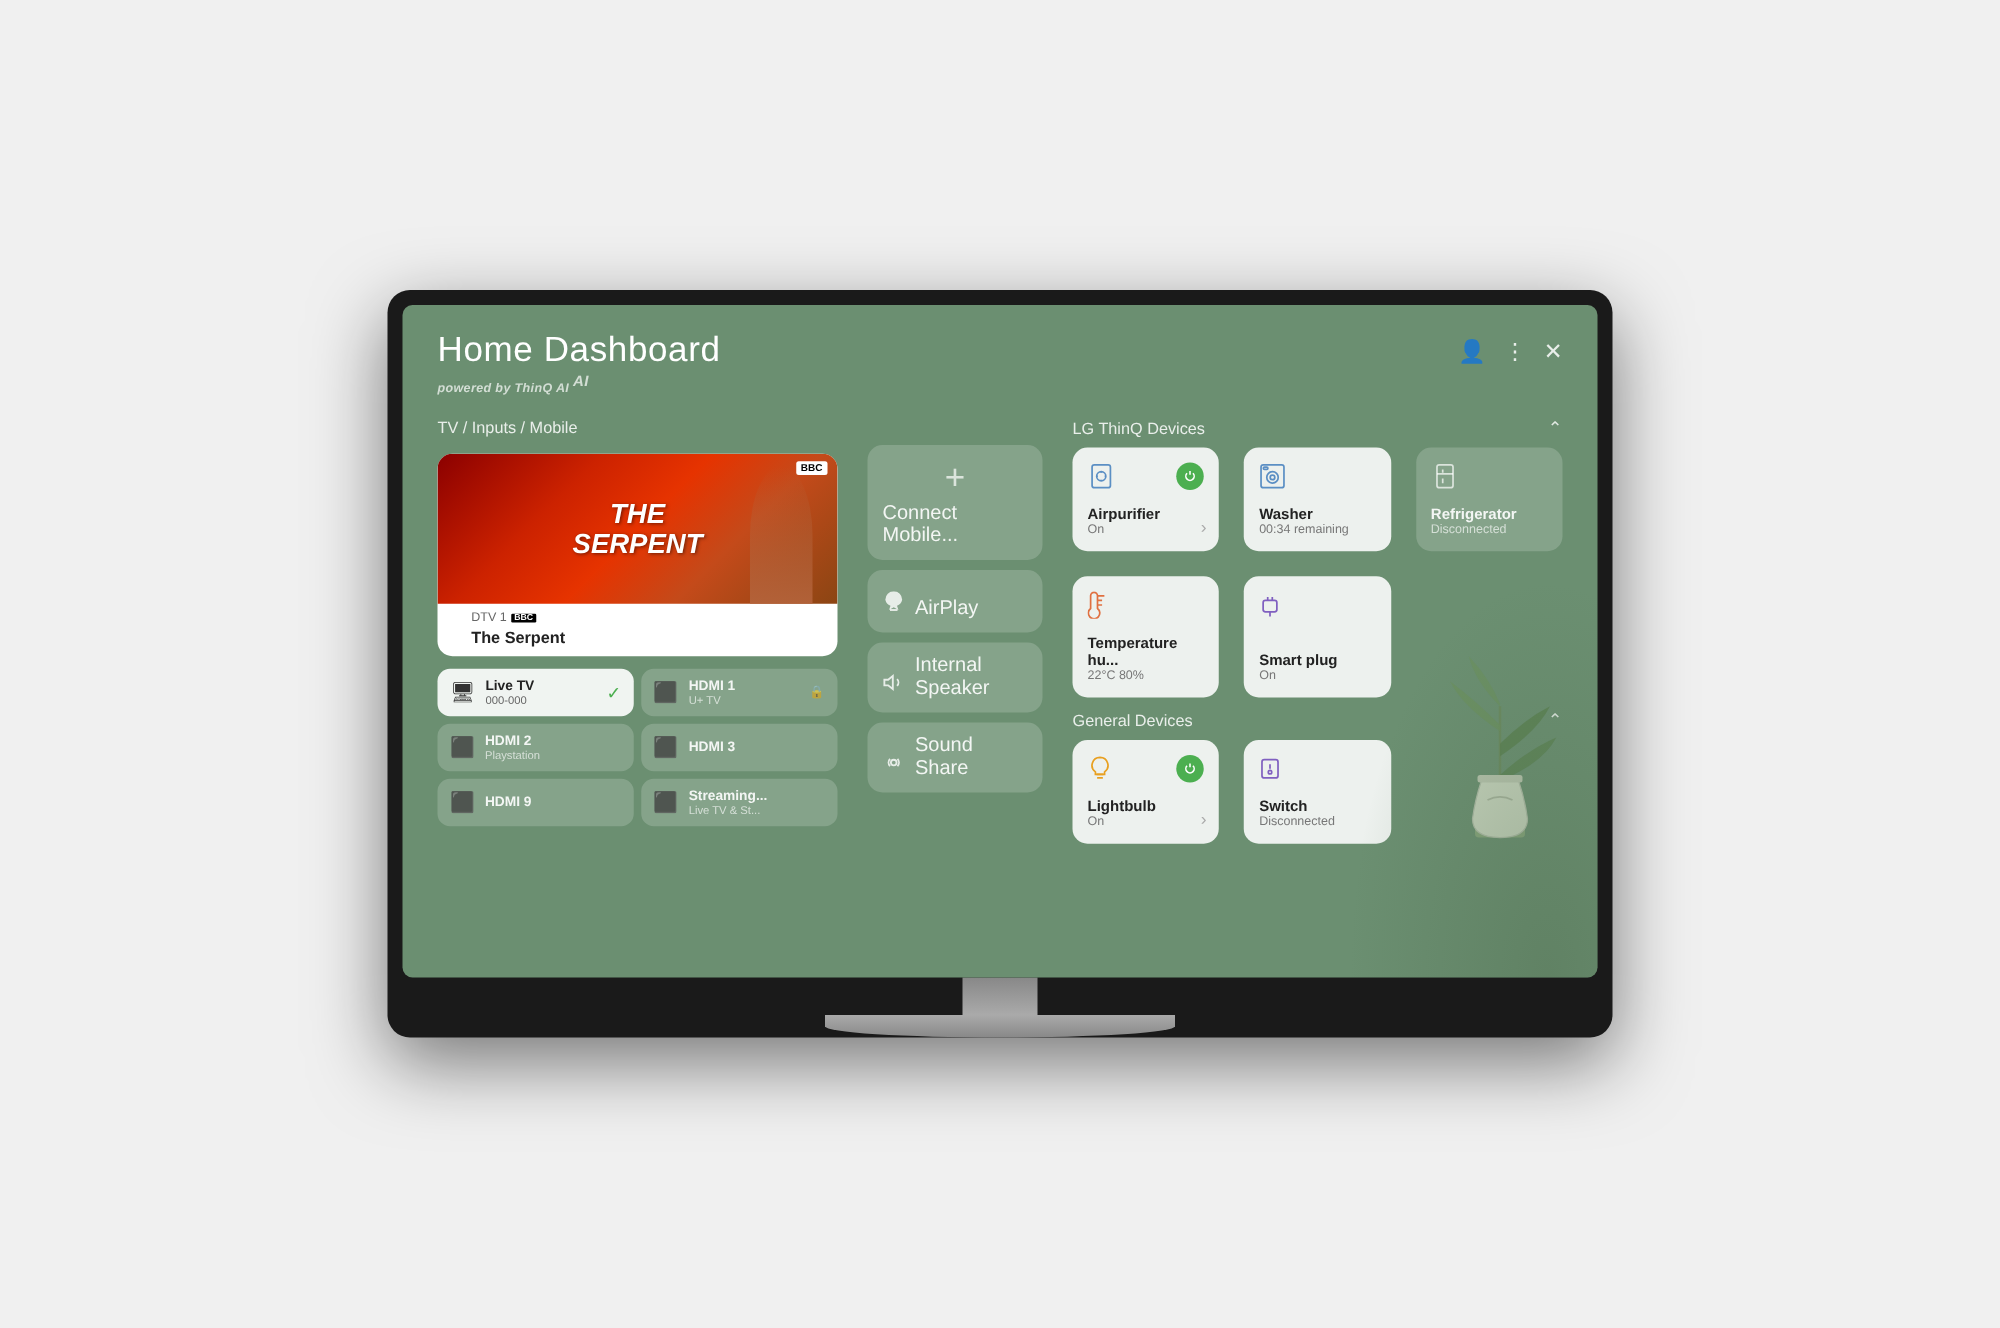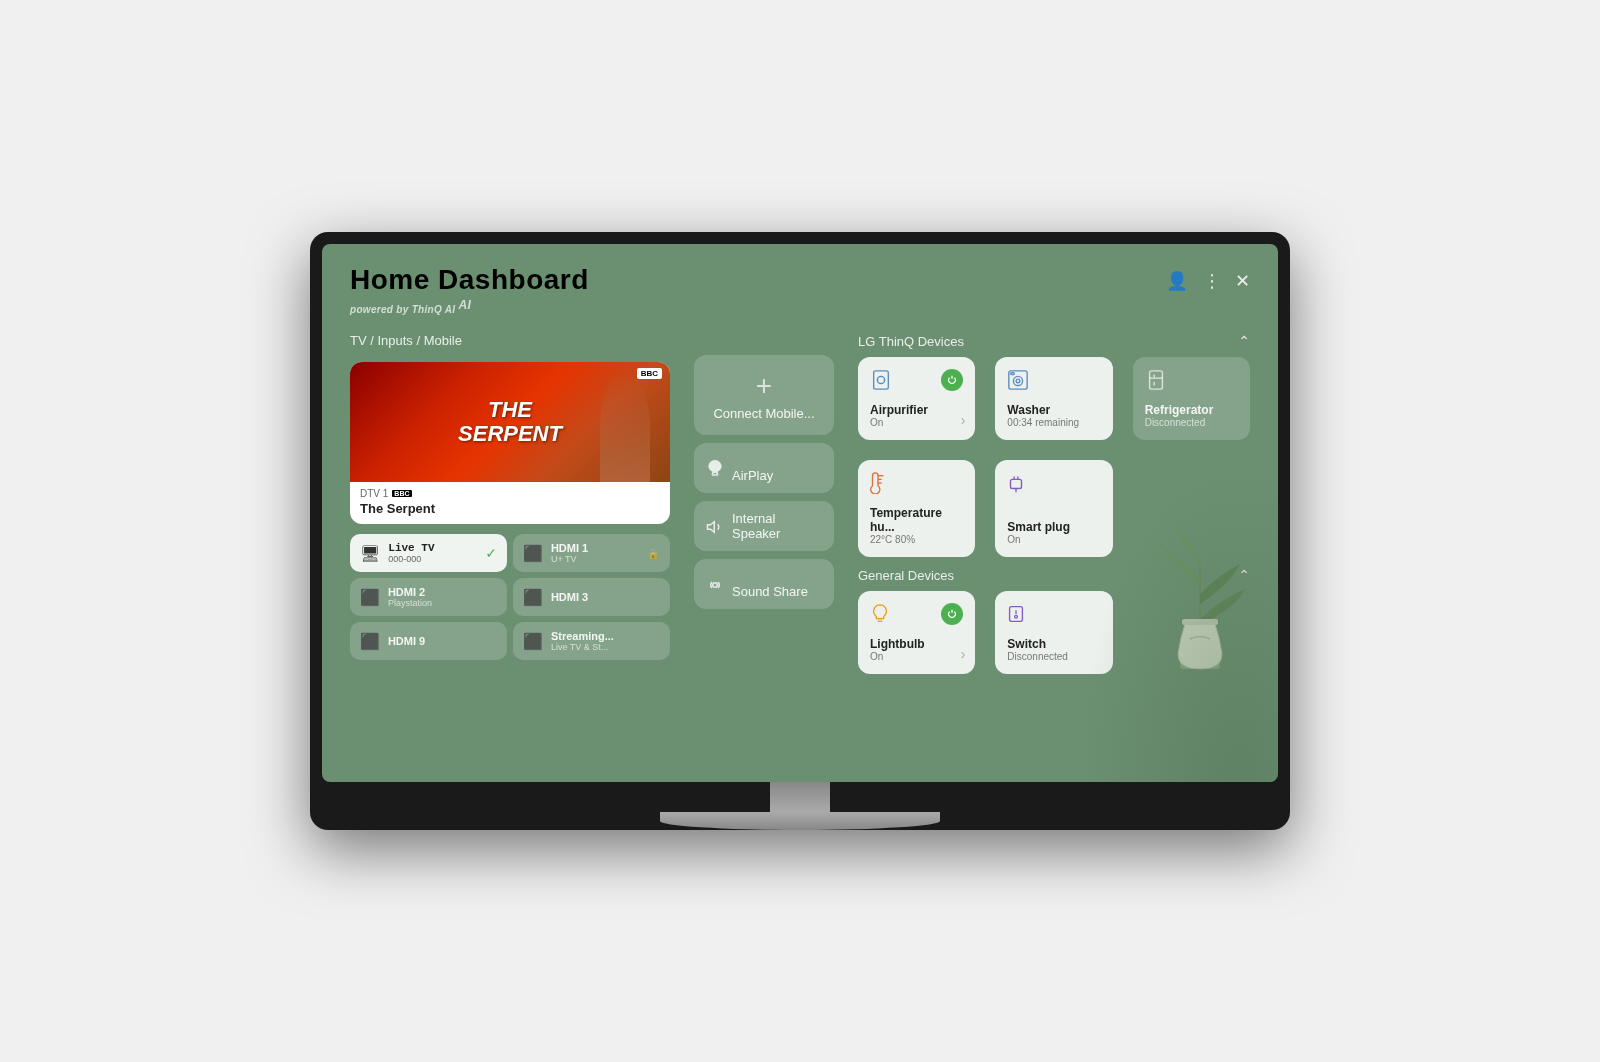--- a/index.html
+++ b/index.html
@@ -71,22 +71,22 @@
       display: flex;
       align-items: flex-start;
       justify-content: space-between;
       margin-bottom: 18px;
     }
 
     .header-title-group {}
 
     .header-title {
       font-size: 28px;
-      font-weight: 700;
-      color: #000000;
+      font-weight: 400;
+      color: #ffffff;
       letter-spacing: 0.5px;
     }
 
     .header-subtitle {
       font-size: 10px;
       color: rgba(255,255,255,0.7);
       margin-top: 2px;
       letter-spacing: 0.3px;
     }
 
@@ -166,21 +166,21 @@
       right: 8px;
       background: #fff;
       color: #000;
       font-size: 8px;
       font-weight: 900;
       padding: 1px 4px;
       border-radius: 2px;
     }
 
     .tv-preview-info {
-      padding: 6px 10px 8px;
+      padding: 6px 27px 8px;
     }
 
     .tv-channel {
       font-size: 10px;
       color: #666;
       display: flex;
       align-items: center;
       gap: 4px;
       margin-bottom: 2px;
     }
@@ -282,21 +282,21 @@
       min-height: 80px;
       gap: 4px;
     }
 
     .connect-icon {
       font-size: 18px;
       color: rgba(255,255,255,0.8);
     }
 
     .connect-label {
-      font-size: 13px;
+      font-size: 16px;
       color: rgba(255,255,255,0.9);
       font-weight: 500;
     }
 
     
     .right-panel {
       flex: 1;
       display: flex;
       flex-direction: column;
       gap: 10px;
@@ -446,21 +446,21 @@
               </div>
               <div class="tv-show-name">The Serpent</div>
             </div>
           </div>
 
           <div class="inputs-grid">
 
             <div class="input-card active">
               <span class="input-icon">🖥</span>
               <div class="input-text-group">
-                <div class="input-name" style="color:#222;font-family:Liberation Mono, monospace;">Live TV</div>
+                <div class="input-name" style="color:#222;">Live TV</div>
                 <div class="input-sub" style="color:#666;">000-000</div>
               </div>
               <span class="input-check">✓</span>
             </div>
 
             <div class="input-card">
               <span class="input-icon" style="color:rgba(255,255,255,0.8);">⬛</span>
               <div class="input-text-group">
                 <div class="input-name">HDMI 1</div>
                 <div class="input-sub">U+ TV</div>

